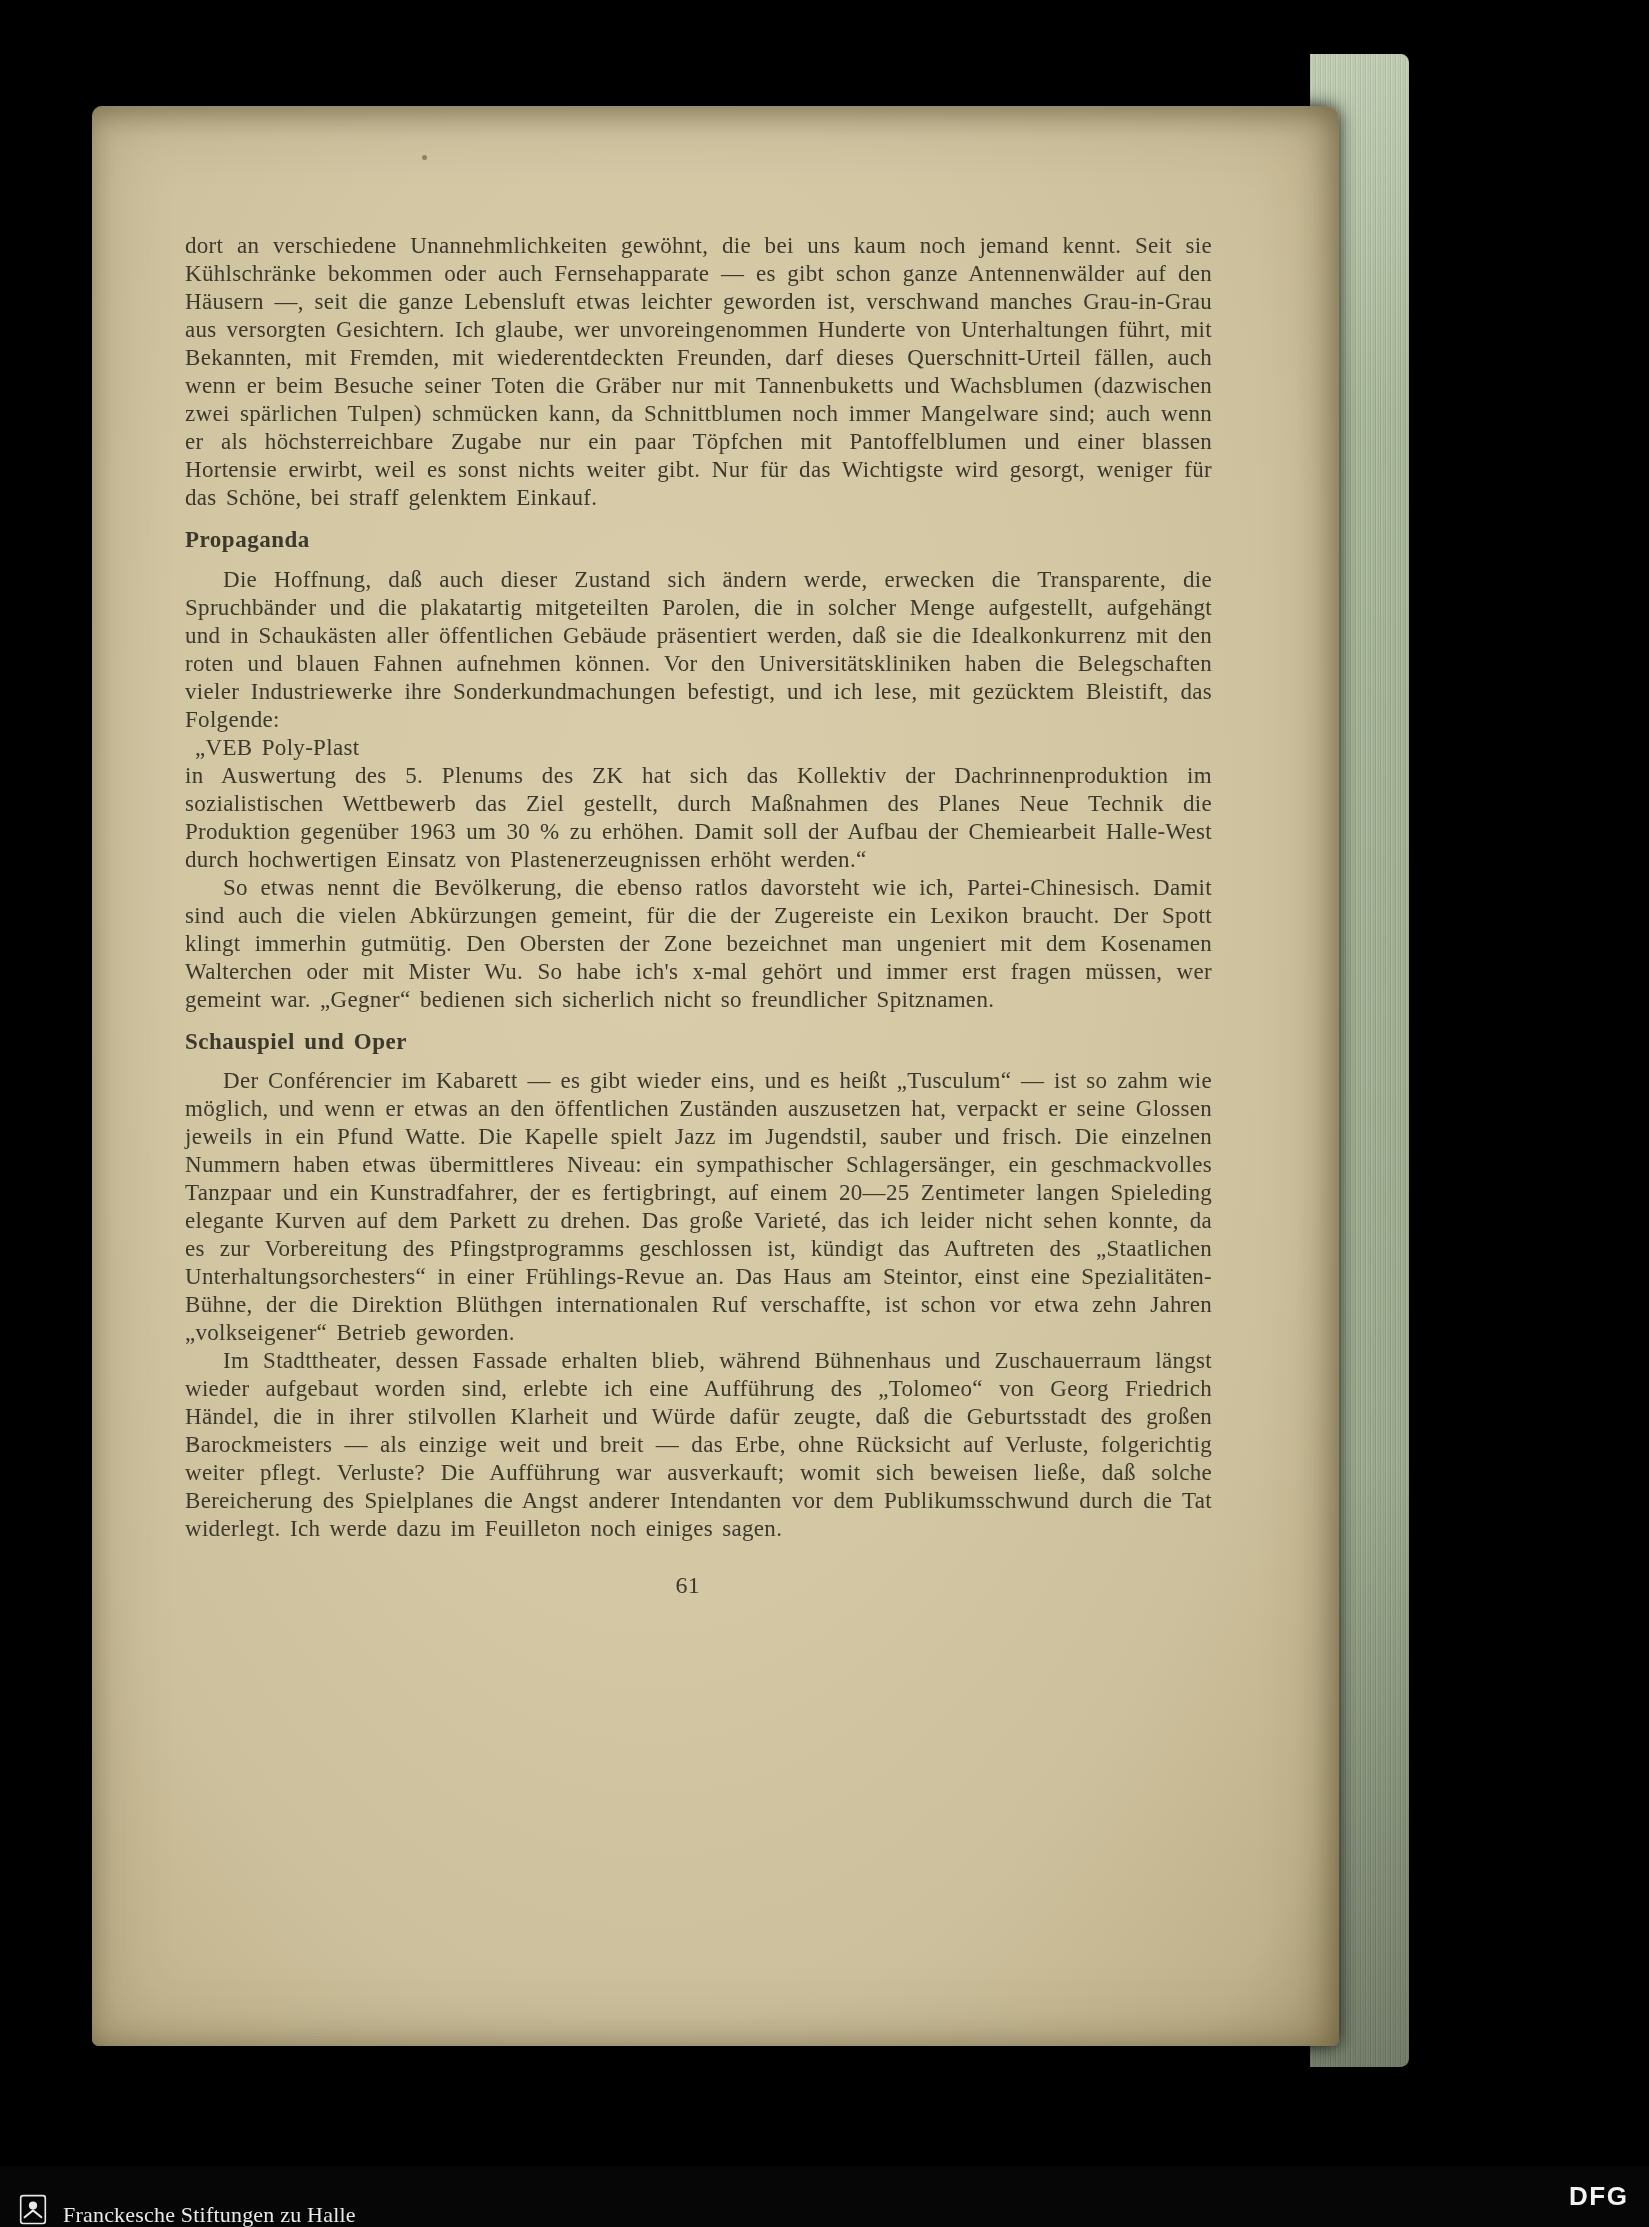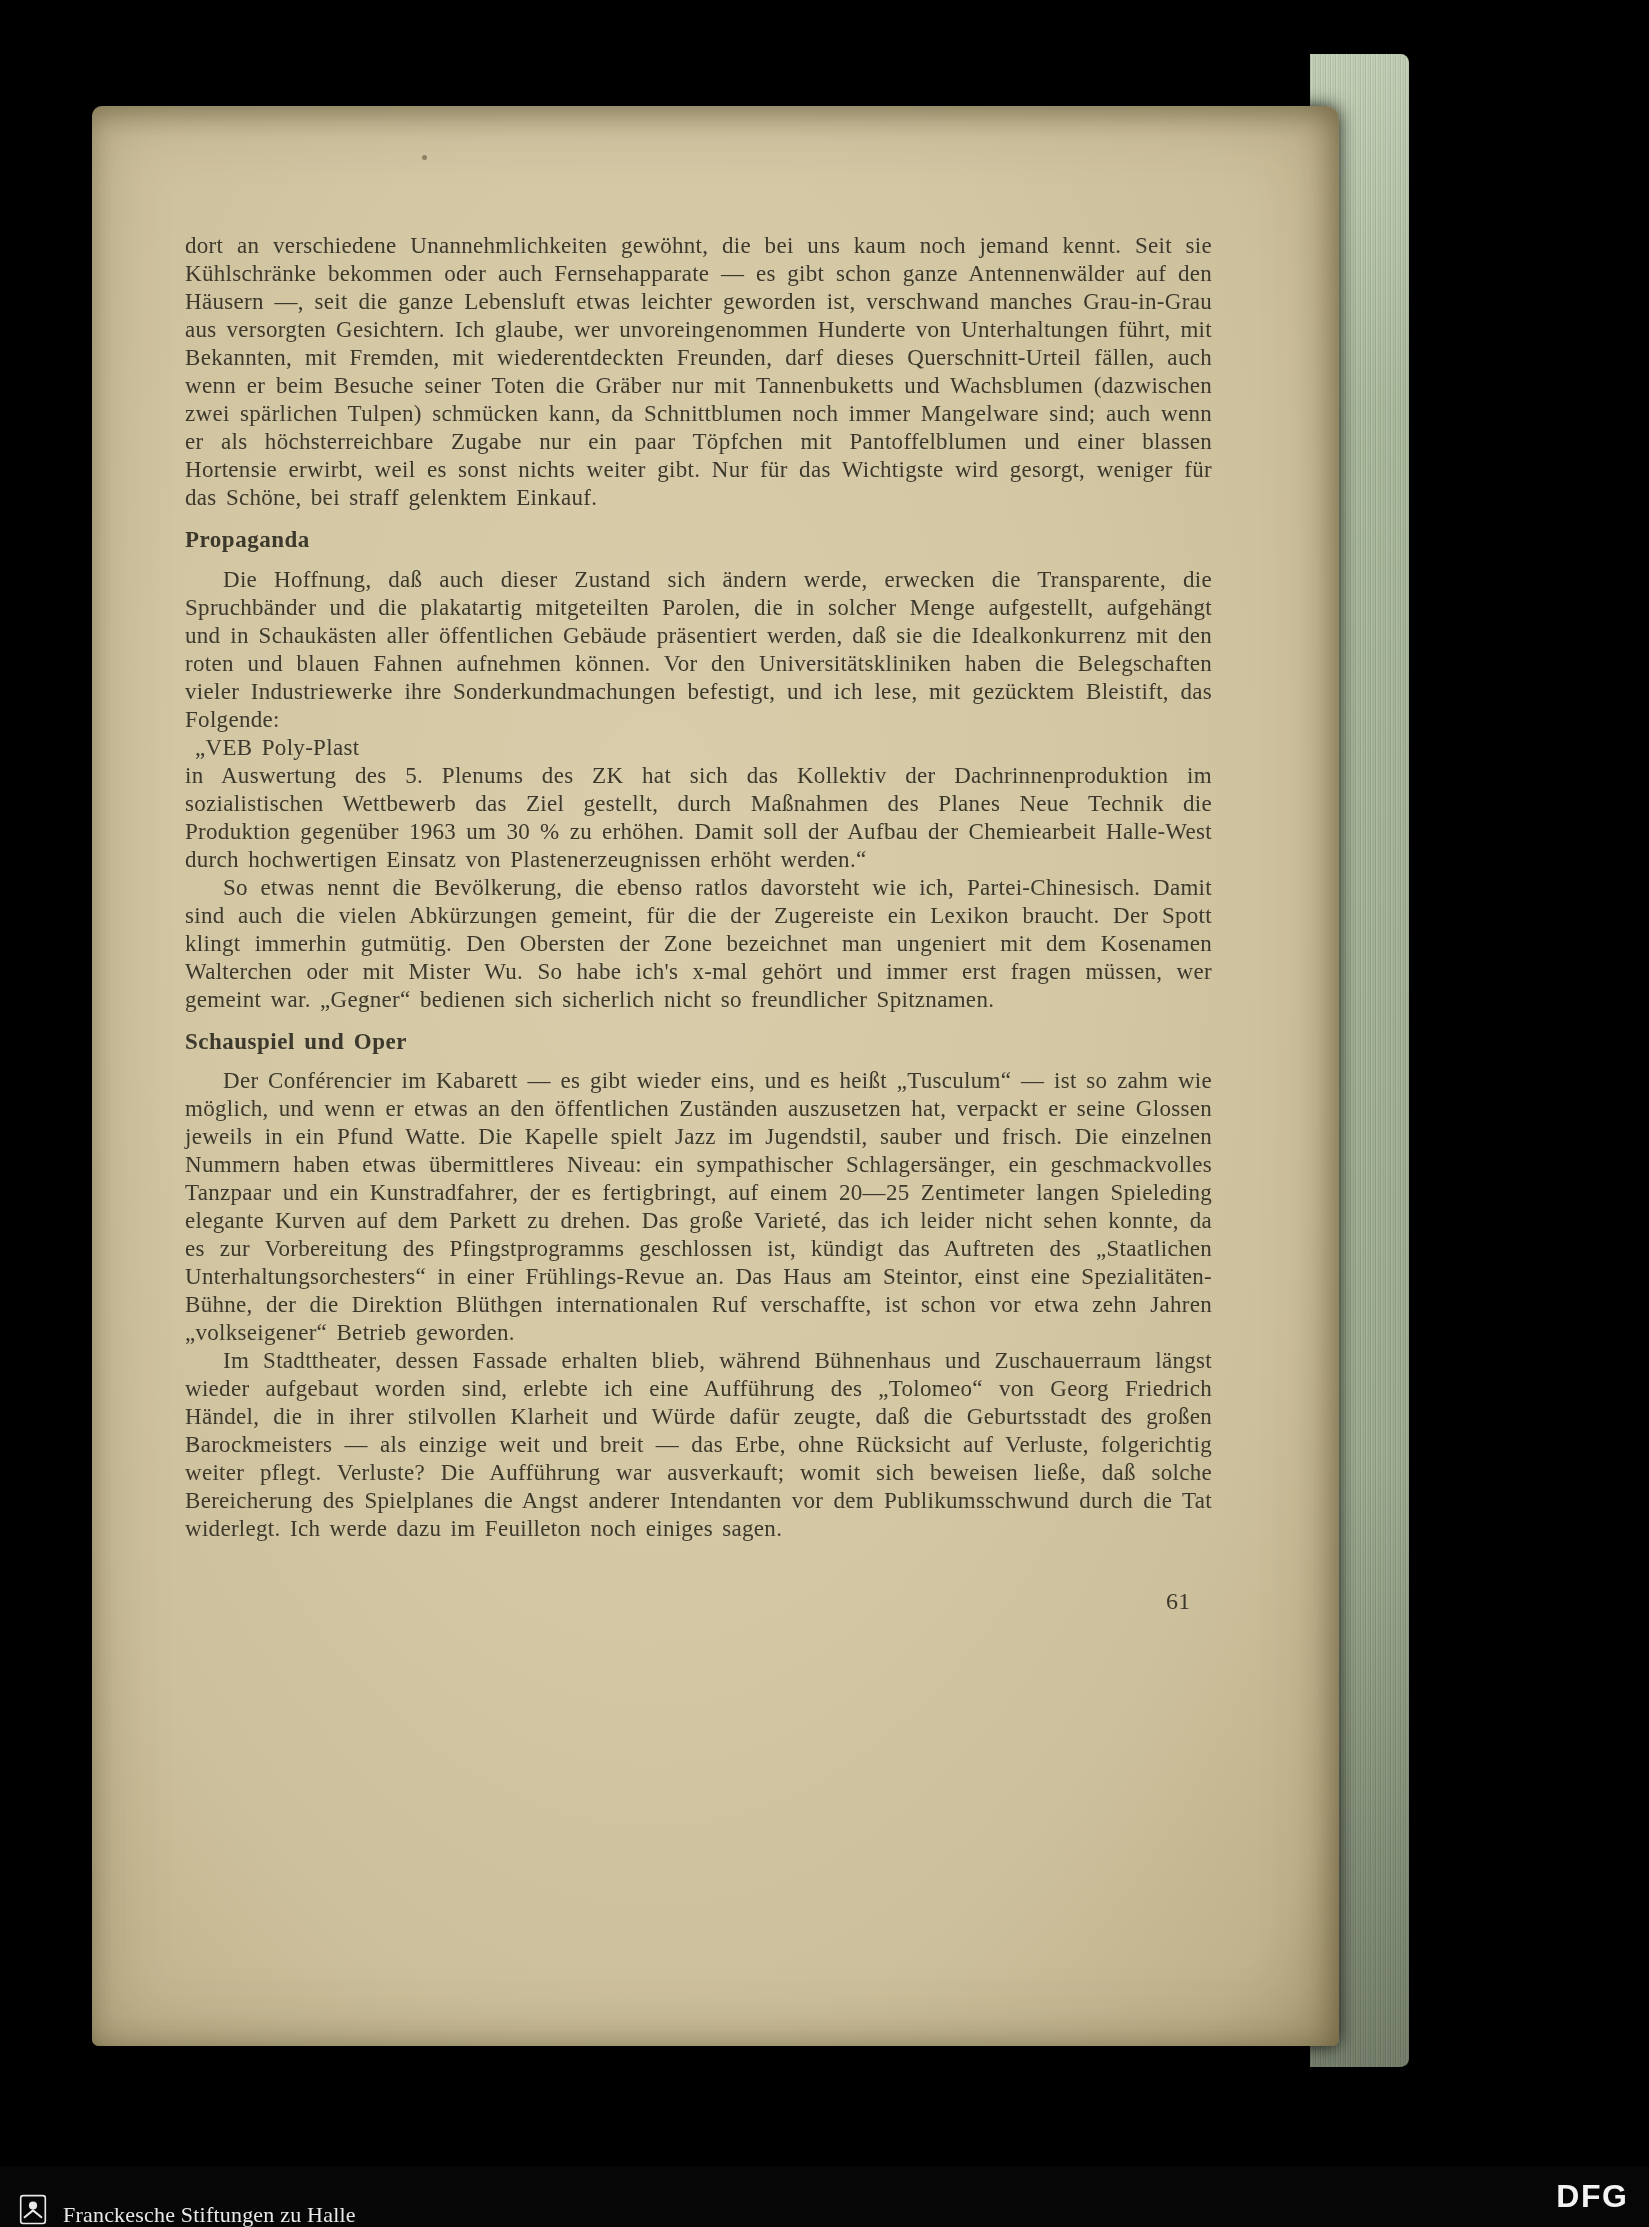--- a/index.html
+++ b/index.html
@@ -72,23 +72,23 @@
   .indent { text-indent: 38px; }
   .quote-title { padding-left: 10px; }
   .heading {
     margin: 14px 0 11.5px 0;
     font-size: 23px;
     font-weight: bold;
     text-align: left;
     letter-spacing: 0.5px;
   }
   .page-number {
-    margin-top: 44px;
+    margin-top: 28px;
     padding-right: 21.4px;
-    text-align: right;
+    text-align: center;
     font-size: 24px;
   }
 
   
   .footer {
     position: absolute;
     left: 0;
     bottom: 0;
     width: 1650px;
     height: 61px;
@@ -109,21 +109,21 @@
     color: #e9e9e9;
     font-family: "Liberation Serif", serif;
     font-size: 22px;
     letter-spacing: 0.2px;
   }
   .dfg {
     padding-right: 21.4px;
     color: #f2f2f2;
     font-family: "Liberation Sans", sans-serif;
     font-weight: bold;
-    font-size: 32px;
+    font-size: 26px;
     letter-spacing: 1.6px;
   }
 </style>
 </head>
 <body>
 
 <div class="scan">
 
   <div class="page-stack"></div>
 

